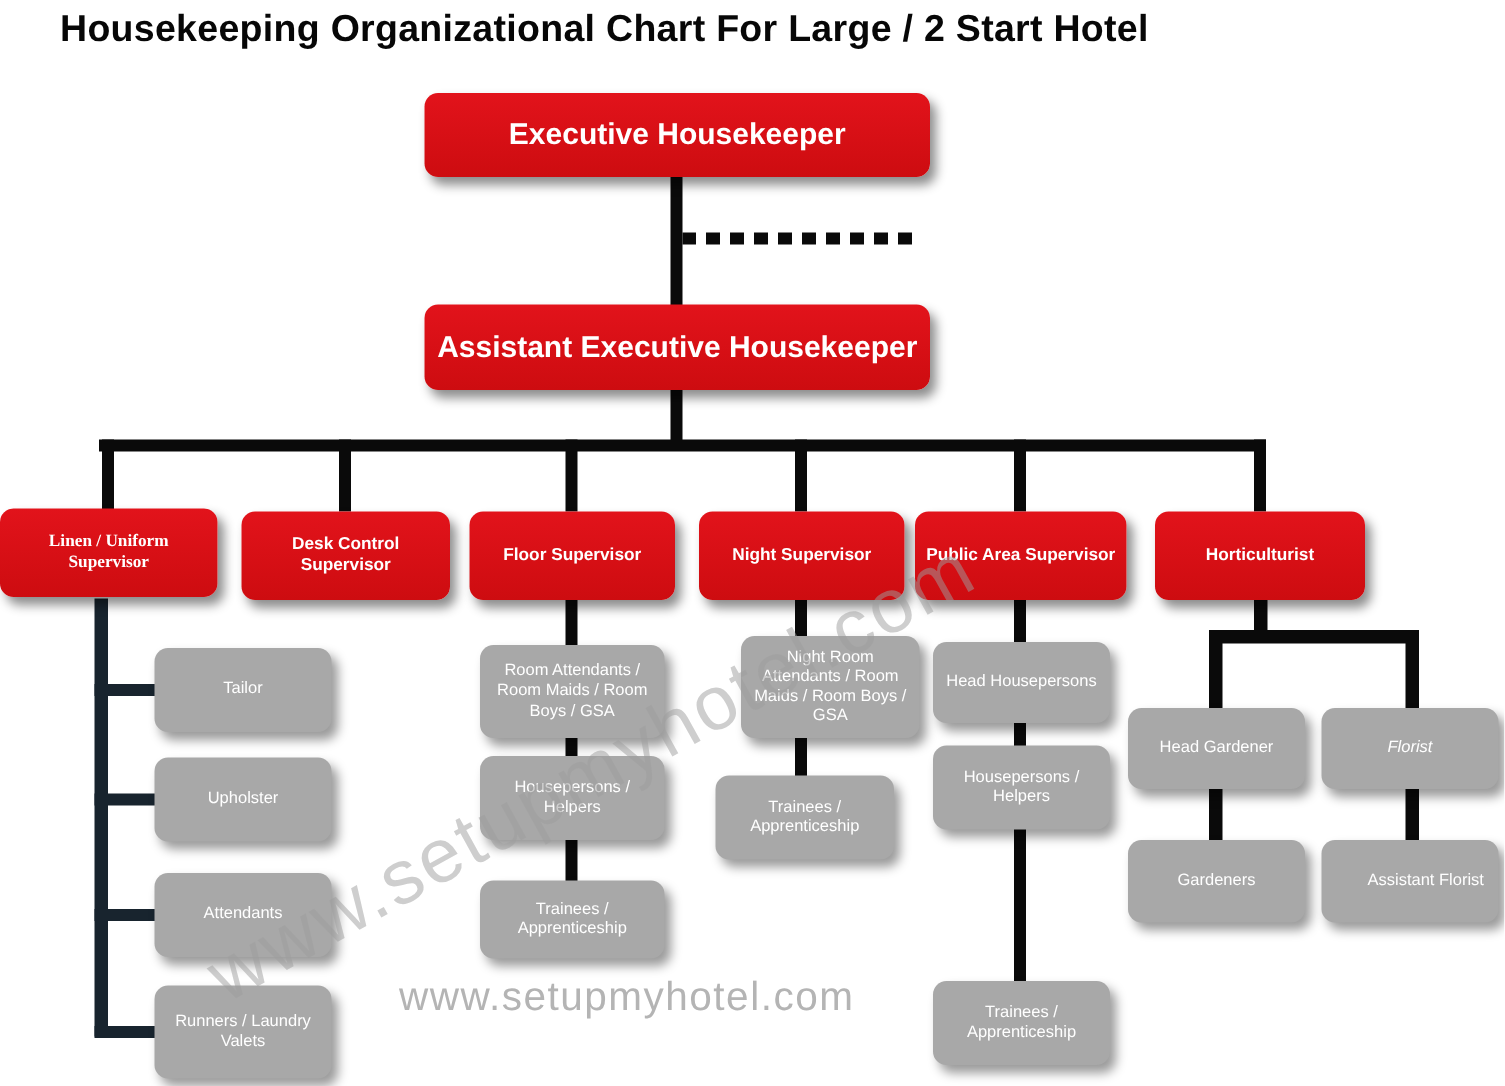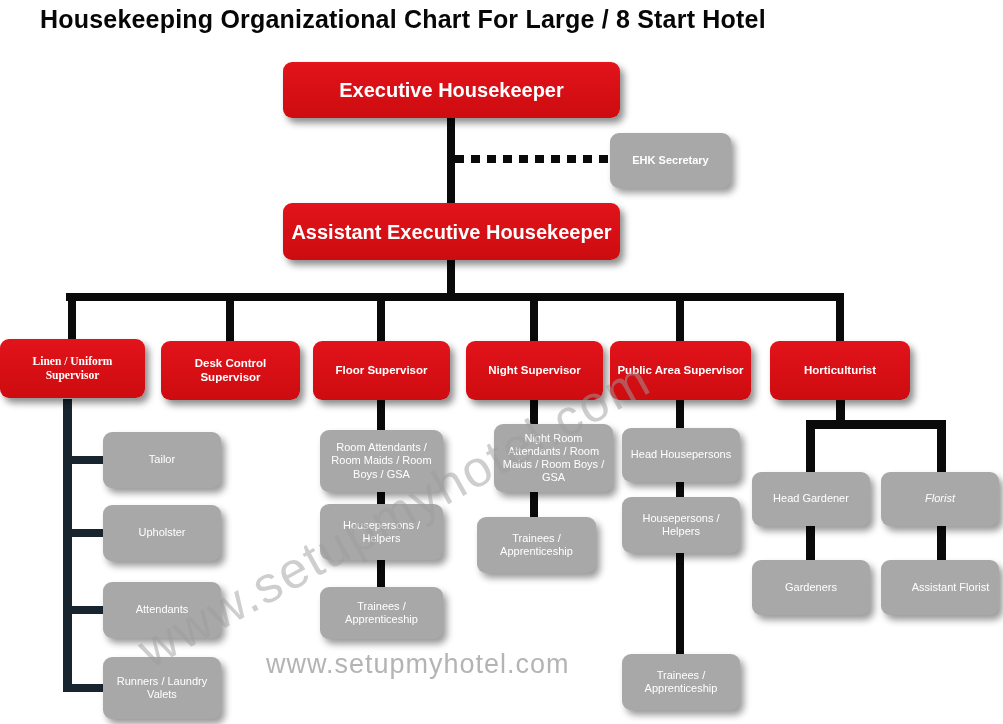--- a/index.html
+++ b/index.html
@@ -25,21 +25,21 @@
              font-size:51px; color:#9e9e9e; opacity:0.5; letter-spacing:2px; white-space:nowrap;
              pointer-events:none; }
   .wm-bottom { position:absolute; left:266px; top:649px; font-size:27px; color:#b4b4b4;
                letter-spacing:1px; pointer-events:none; }
 </style>
 </head>
 <body>
 
 <div class="canvas">
 
-  <div class="title">Housekeeping Organizational Chart For Large / 8 Start Hotel</div>
+  <div class="title">Housekeeping Organizational Chart For Large / 2 Start Hotel</div>
 
   <div class="line" style="left:447px;top:116px;width:8px;height:90px;"></div>
   <div class="dotted" style="left:455px;top:155px;width:155px;"></div>
   <div class="line" style="left:447px;top:258px;width:8px;height:39px;"></div>
   <div class="line" style="left:66px;top:293px;width:778px;height:8px;"></div>
   <div class="line" style="left:68px;top:293px;width:8px;height:48px;"></div>
   <div class="line" style="left:226px;top:293px;width:8px;height:48px;"></div>
   <div class="line" style="left:377px;top:293px;width:8px;height:48px;"></div>
   <div class="line" style="left:530px;top:293px;width:8px;height:48px;"></div>
   <div class="line" style="left:676px;top:293px;width:8px;height:48px;"></div>
@@ -56,21 +56,20 @@
   <div class="line" style="left:676px;top:399px;width:8px;height:286px;"></div>
 
   <div class="line" style="left:836px;top:399px;width:9px;height:28px;"></div>
   <div class="line" style="left:806px;top:420px;width:140px;height:9px;border-radius:4px;"></div>
   <div class="line" style="left:806px;top:420px;width:9px;height:56px;"></div>
   <div class="line" style="left:937px;top:420px;width:9px;height:56px;"></div>
   <div class="line" style="left:806px;top:524px;width:9px;height:40px;"></div>
   <div class="line" style="left:937px;top:524px;width:9px;height:40px;"></div>
 
   <div class="box red" style="left:283px;top:62px;width:337px;height:56px;font-size:20px;">Executive Housekeeper</div>
-  <div class="box gray bold" style="left:610px;top:133px;width:121px;height:55px;">EHK Secretary</div>
   <div class="box red" style="left:283px;top:203px;width:337px;height:57px;font-size:20px;">Assistant Executive Housekeeper</div>
 
   <div class="box red" style="left:0px;top:339px;width:145px;height:59px;font-size:11.5px;font-family:Liberation Serif, serif;">Linen / Uniform Supervisor</div>
   <div class="box red" style="left:161px;top:341px;width:139px;height:59px;font-size:11.5px;">Desk Control Supervisor</div>
   <div class="box red" style="left:313px;top:341px;width:137px;height:59px;font-size:11.5px;">Floor Supervisor</div>
   <div class="box red" style="left:466px;top:341px;width:137px;height:59px;font-size:11.5px;">Night Supervisor</div>
   <div class="box red" style="left:610px;top:341px;width:141px;height:59px;font-size:11.5px;">Public Area Supervisor</div>
   <div class="box red" style="left:770px;top:341px;width:140px;height:59px;font-size:11.5px;">Horticulturist</div>
 
   <div class="box gray" style="left:103px;top:432px;width:118px;height:56px;">Tailor</div>

